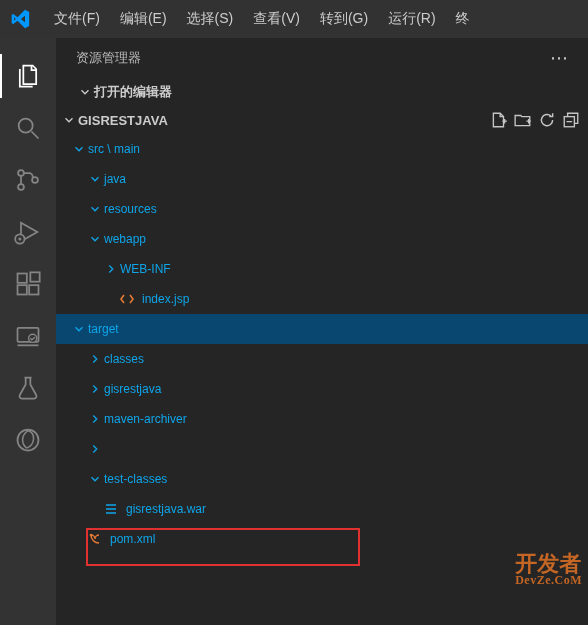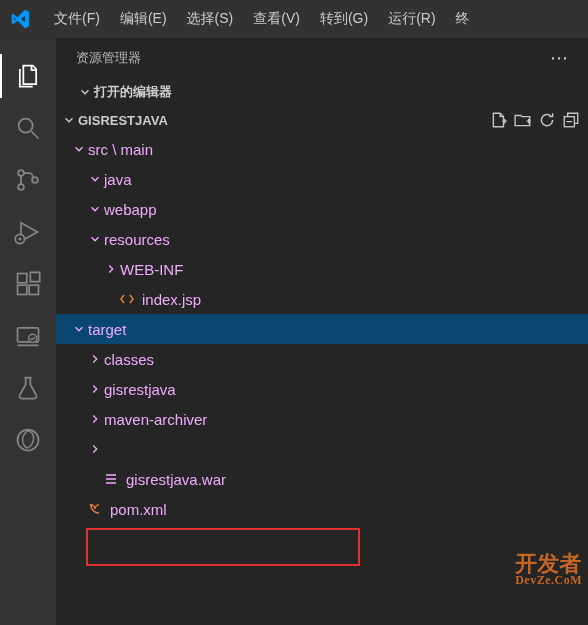--- a/index.html
+++ b/index.html
@@ -126,22 +126,22 @@
       align-items: center;
     }
     .tree {
       flex: 1;
       overflow-y: auto;
     }
     .tree-item {
       height: 30px;
       display: flex;
       align-items: center;
-      font-size: 15px;
-      color: #f0abfc;
+      font-size: 12px;
+      color: #0ea5e9;
       cursor: pointer;
       white-space: nowrap;
     }
     .tree-item.selected {
       background: #094771;
       align-items: center;
     }
     .tree-item .indent { display: inline-block; }
     .tree-item .file-icon {
       margin-right: 6px;
@@ -314,30 +314,30 @@
           </span>
         <span>java</span>
       </div>
       <div class="tree-item">
         <span class="indent" style="width:30px"></span>
         <span class="chevron">
             <svg width="14" height="14" viewBox="0 0 16 16">
               <path d="M4 6l4 4 4-4" fill="none" stroke="currentColor" stroke-width="1.5"></path>
             </svg>
           </span>
+        <span>resources</span>
+      </div>
+      <div class="tree-item">
+        <span class="indent" style="width:30px"></span>
+        <span class="chevron">
+            <svg width="14" height="14" viewBox="0 0 16 16">
+              <path d="M4 6l4 4 4-4" fill="none" stroke="currentColor" stroke-width="1.5"></path>
+            </svg>
+          </span>
         <span>webapp</span>
-      </div>
-      <div class="tree-item">
-        <span class="indent" style="width:30px"></span>
-        <span class="chevron">
-            <svg width="14" height="14" viewBox="0 0 16 16">
-              <path d="M4 6l4 4 4-4" fill="none" stroke="currentColor" stroke-width="1.5"></path>
-            </svg>
-          </span>
-        <span>resources</span>
       </div>
       <div class="tree-item">
         <span class="indent" style="width:46px"></span>
         <span class="chevron">
             <svg width="14" height="14" viewBox="0 0 16 16">
               <path d="M6 4l4 4-4 4" fill="none" stroke="currentColor" stroke-width="1.5"></path>
             </svg>
           </span>
         <span>WEB-INF</span>
       </div>
@@ -388,20 +388,29 @@
       </div>
       <div class="tree-item">
         <span class="indent" style="width:30px"></span>
         <span class="chevron">
             <svg width="14" height="14" viewBox="0 0 16 16">
               <path d="M6 4l4 4-4 4" fill="none" stroke="currentColor" stroke-width="1.5"></path>
             </svg>
           </span>
       </div>
       <div class="tree-item">
+        <span class="indent" style="width:30px"></span>
+        <span class="chevron">
+            <svg width="14" height="14" viewBox="0 0 16 16">
+              <path d="M4 6l4 4 4-4" fill="none" stroke="currentColor" stroke-width="1.5"></path>
+            </svg>
+          </span>
+        <span>test-classes</span>
+      </div>
+      <div class="tree-item">
         <span class="indent" style="width:46px"></span>
         <span class="file-icon">
           <svg width="16" height="16" viewBox="0 0 16 16">
               <path d="M3 4h10 M3 8h10 M3 12h10" stroke="currentColor" stroke-width="1.3"></path>
             </svg>
         </span>
         <span>gisrestjava.war</span>
       </div>
       <div class="tree-item">
         <span class="indent" style="width:30px"></span>

